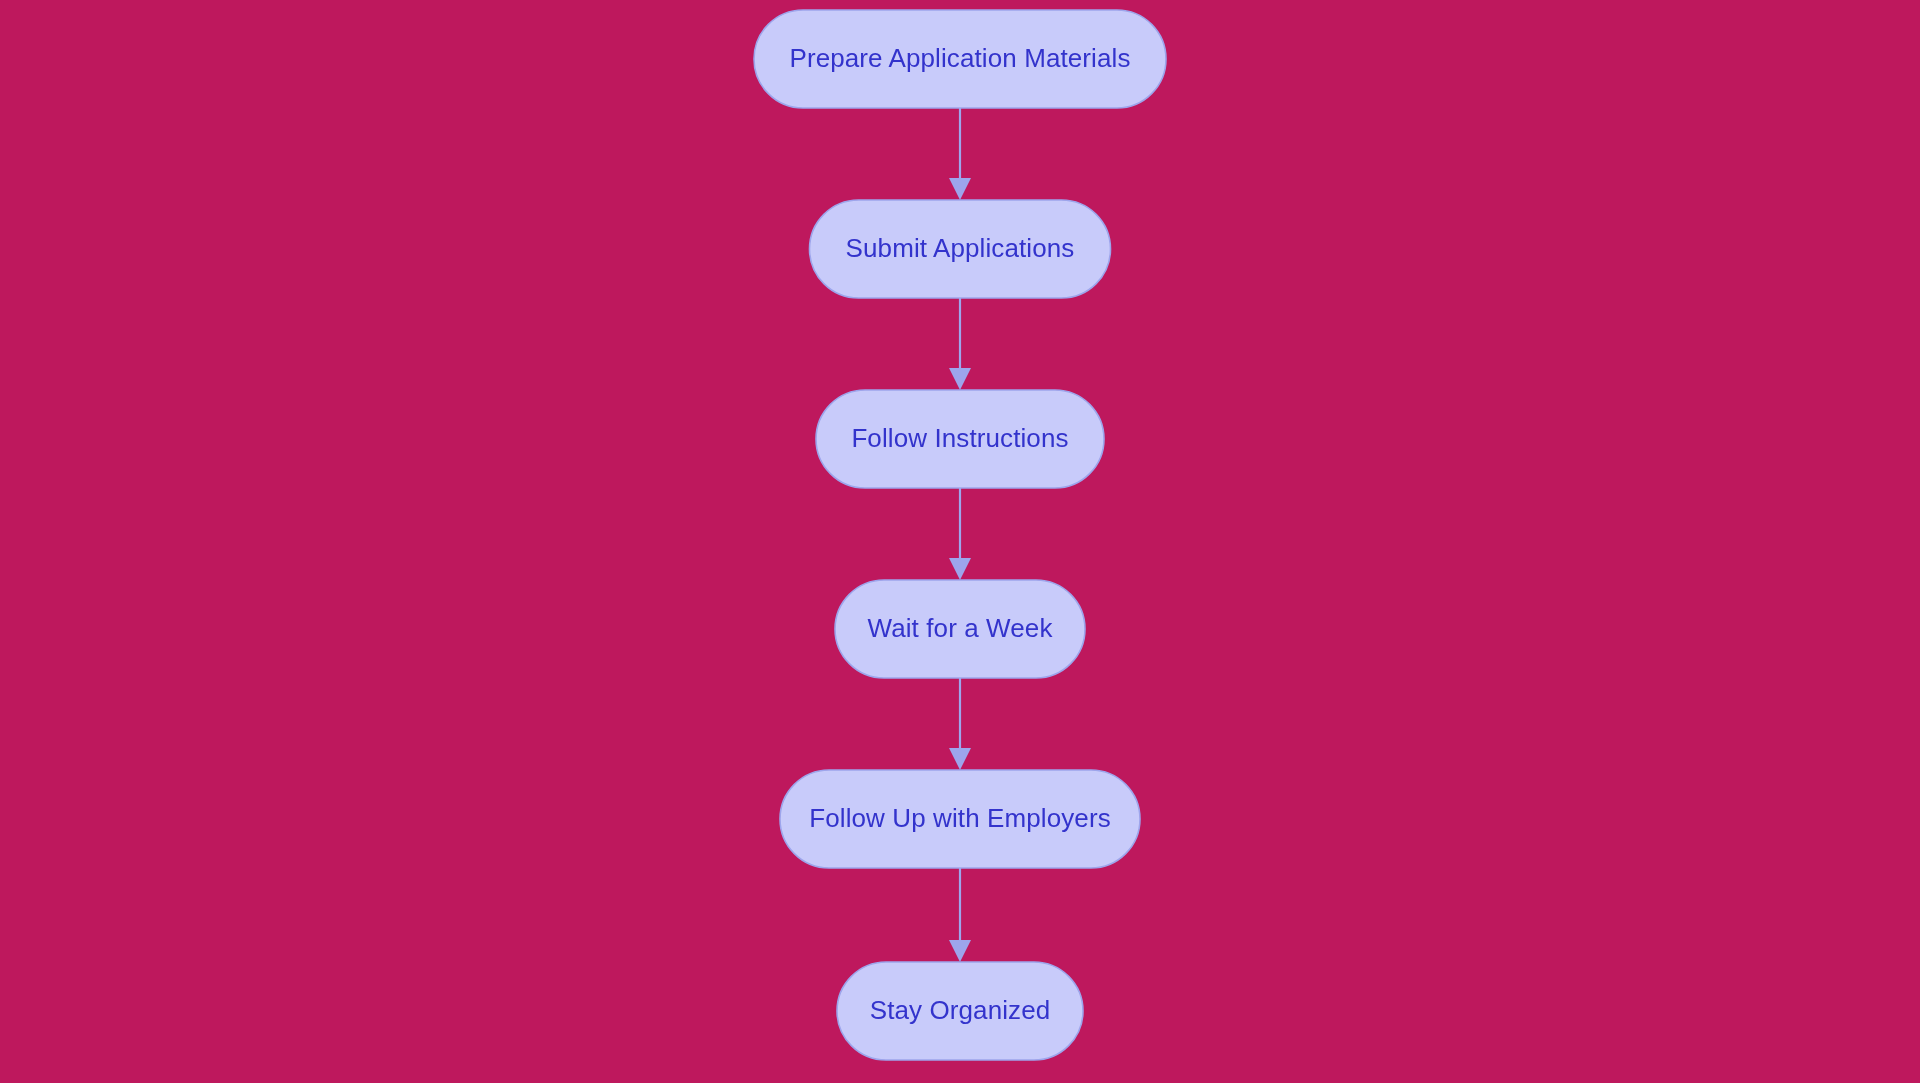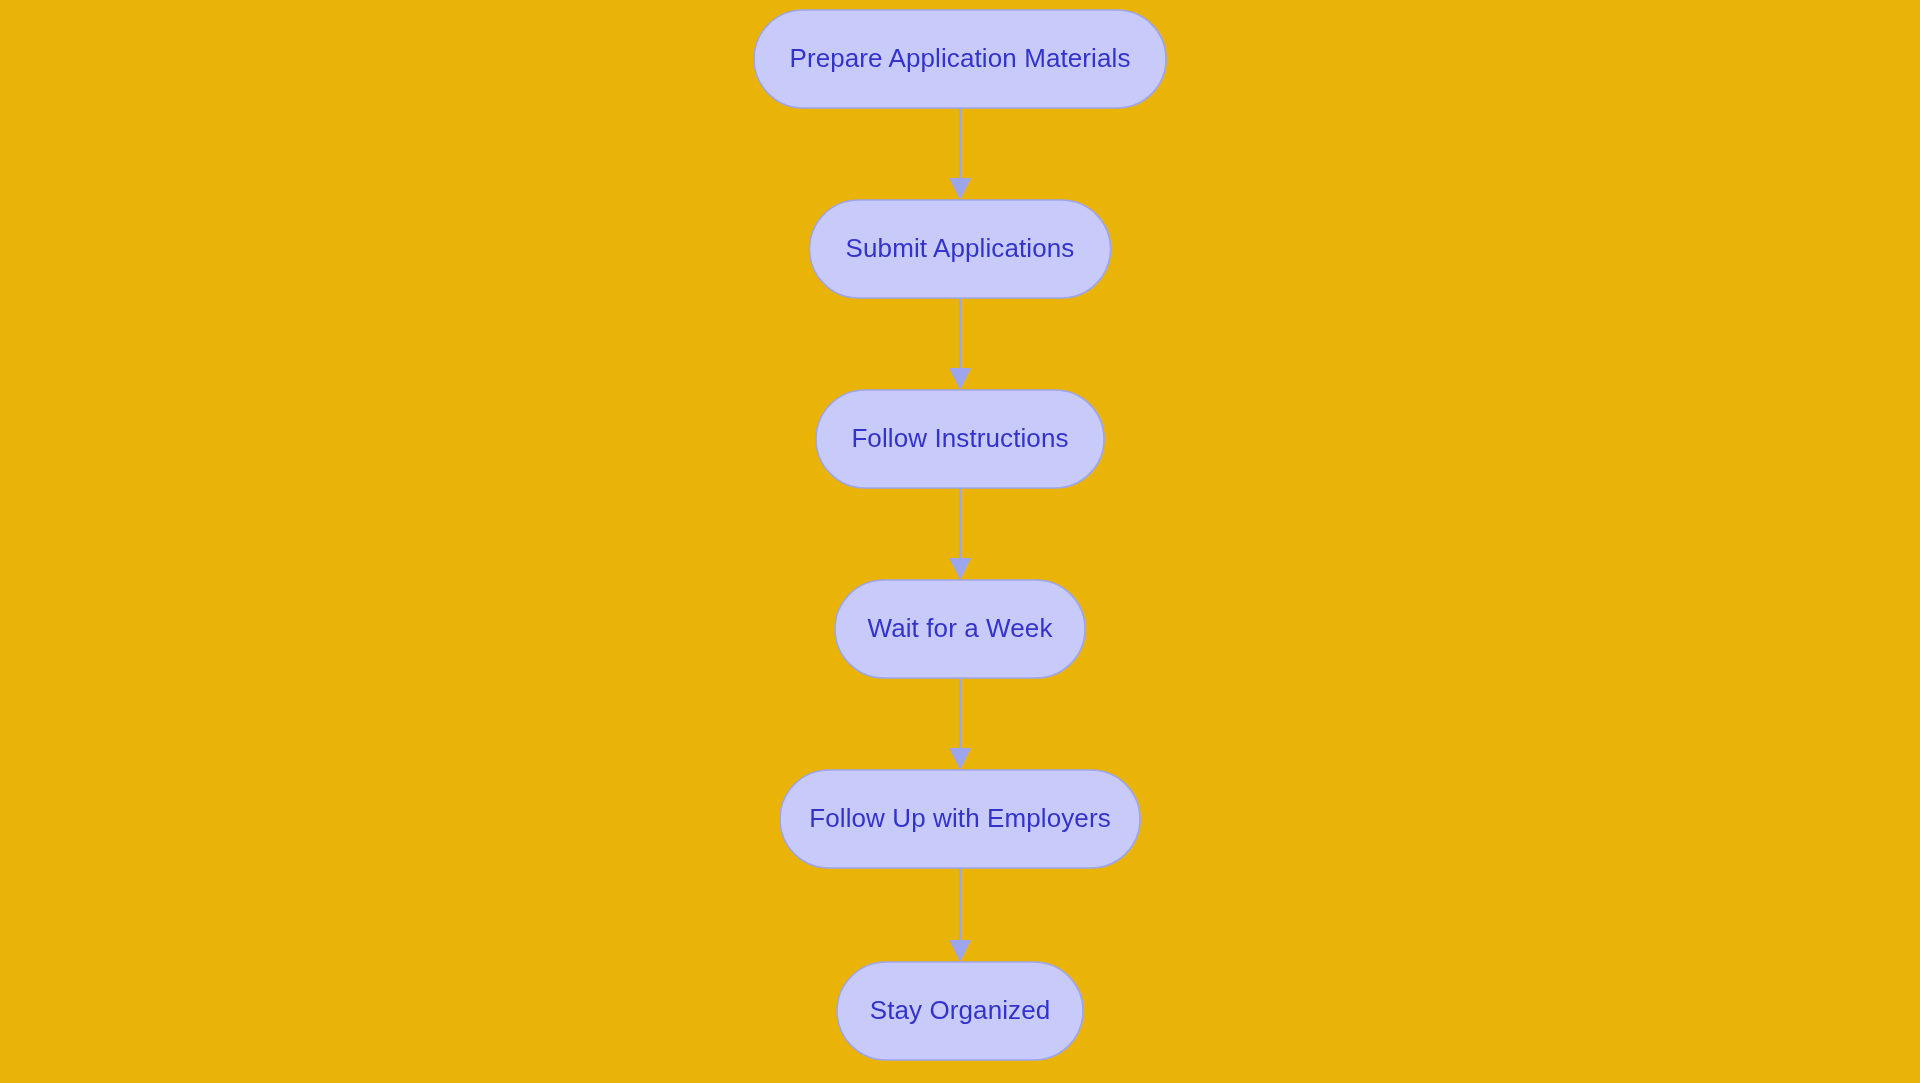--- a/index.html
+++ b/index.html
@@ -11,21 +11,21 @@
   body {
     width: 1920px;
     height: 1083px;
     overflow: hidden;
     font-family: "Liberation Sans", "DejaVu Sans", sans-serif;
   }
   #flow-root {
     position: relative;
     width: 1920px;
     height: 1083px;
-    background: #eab308;
+    background: #be185d;
   }
   #flow-svg {
     position: absolute;
     top: 0;
     left: 0;
     width: 1920px;
     height: 1083px;
     display: block;
   }
   .node-shape {

